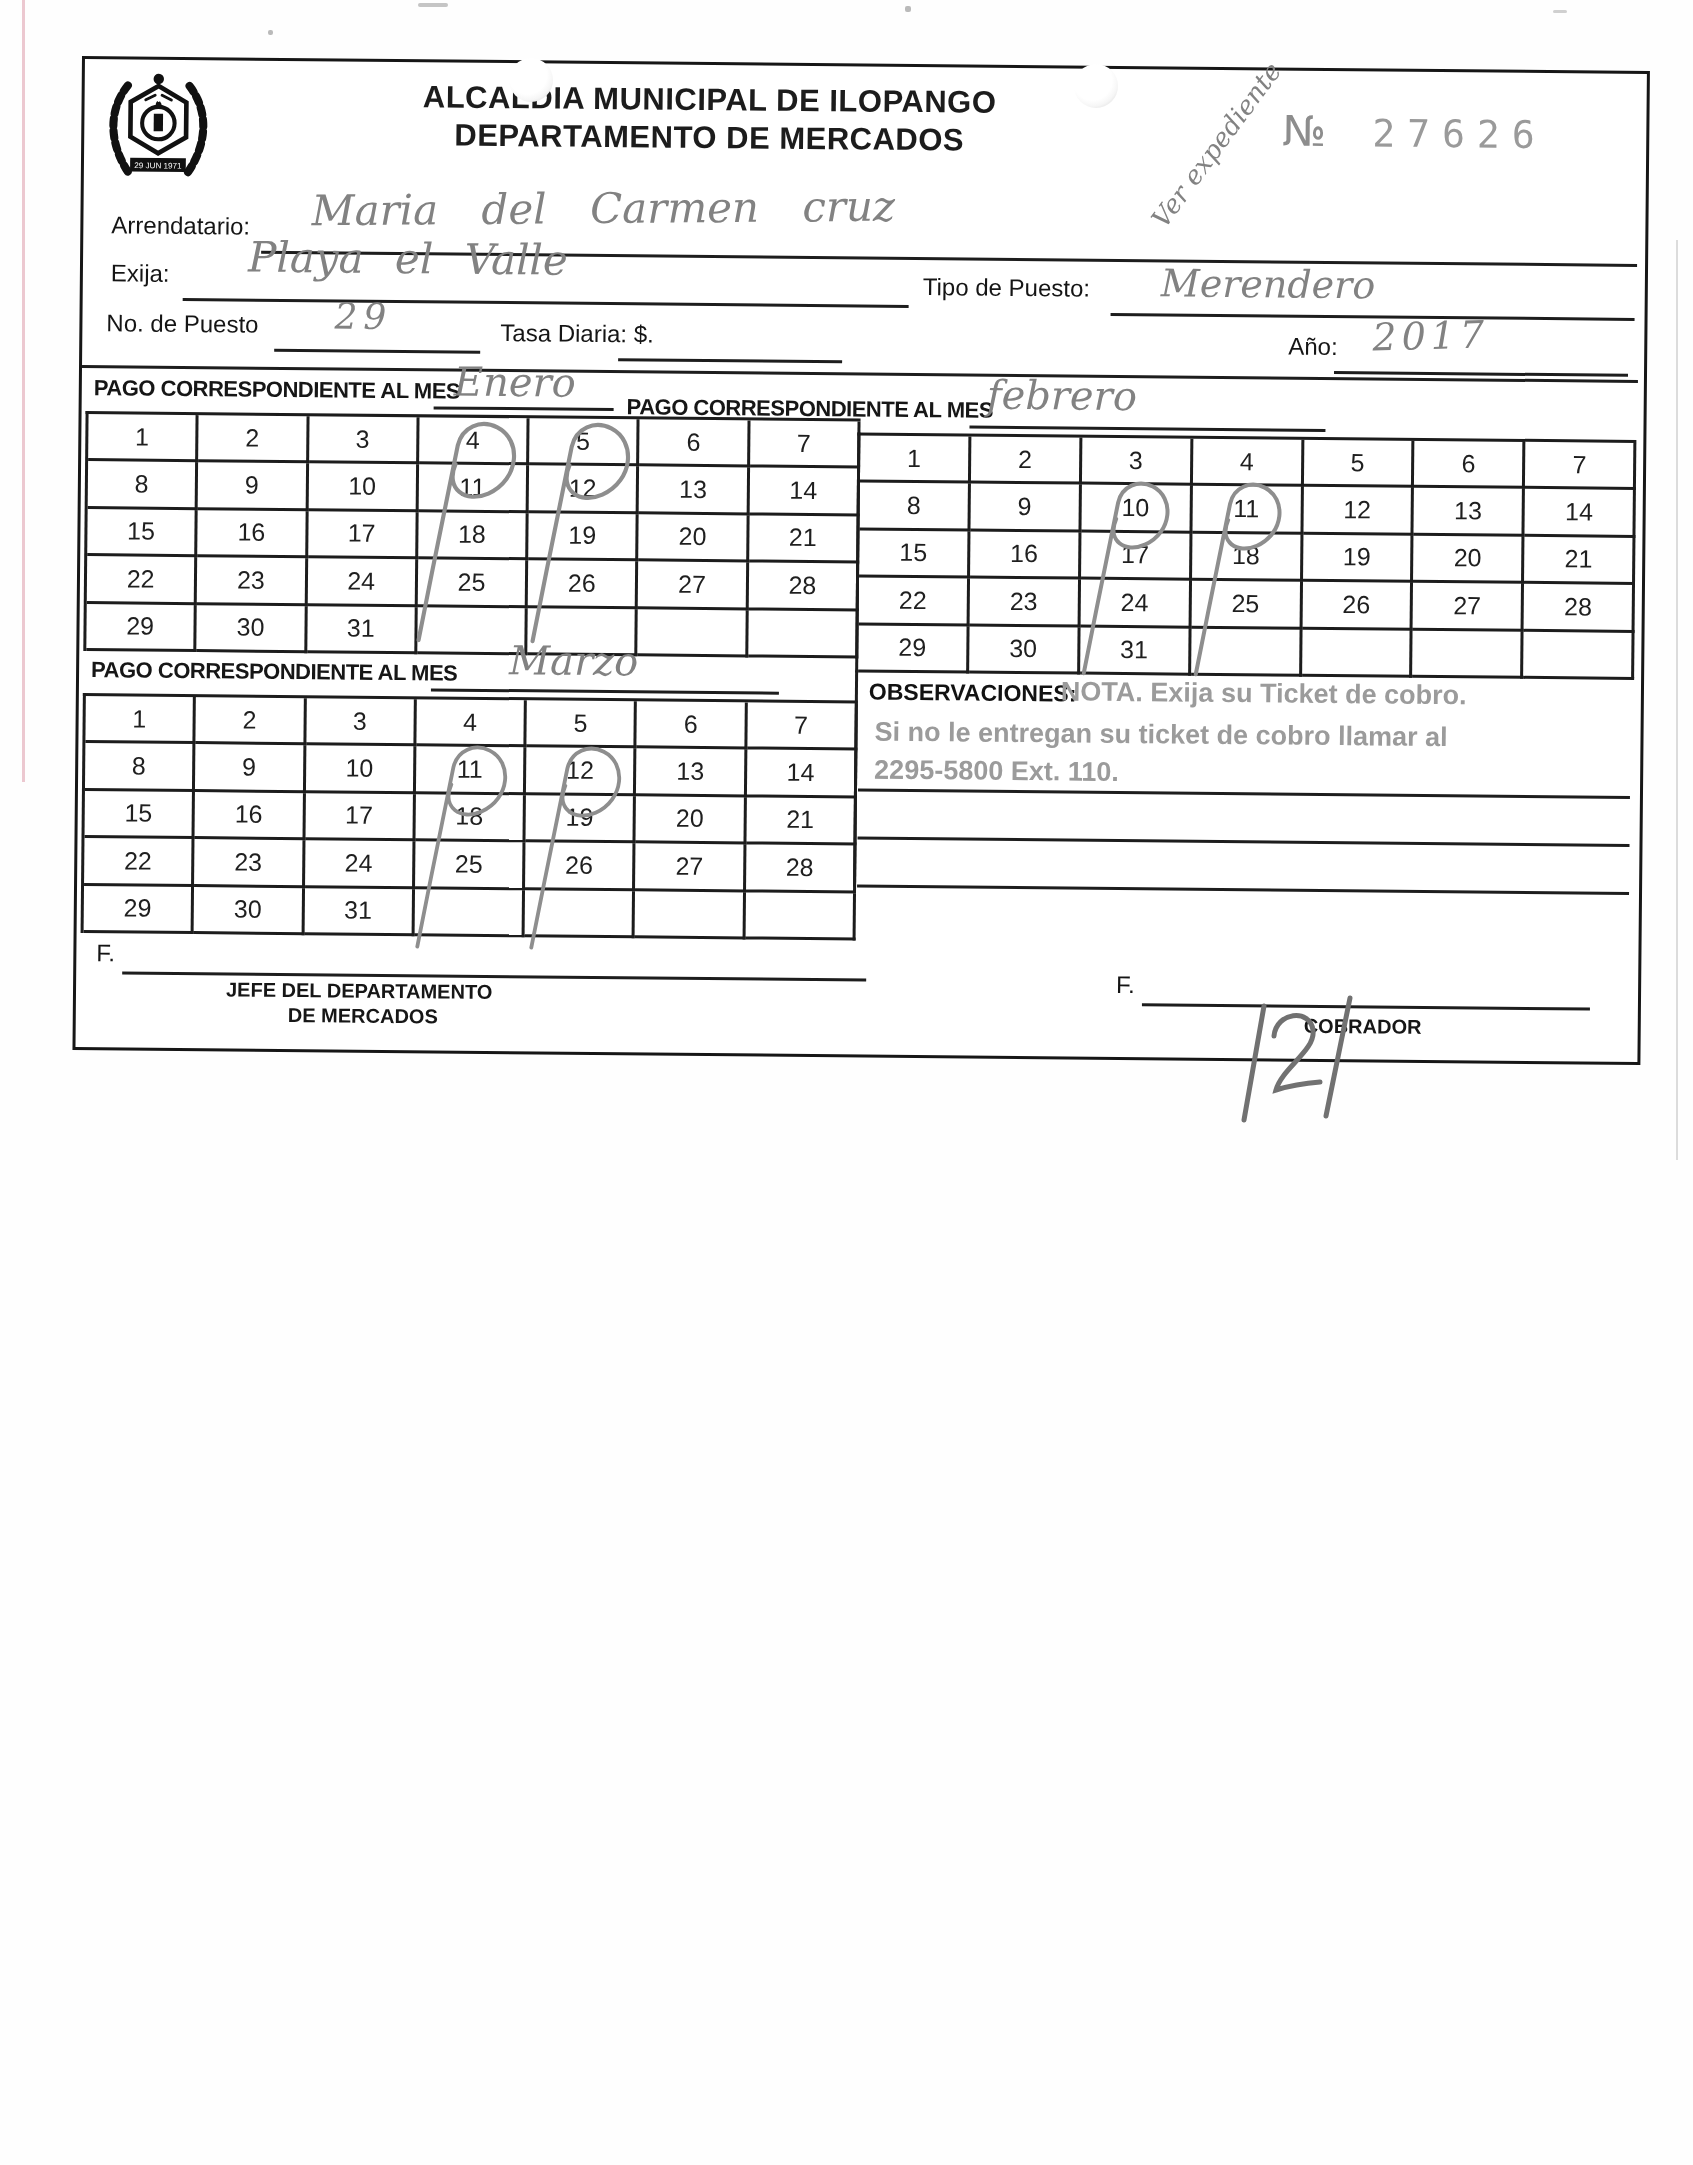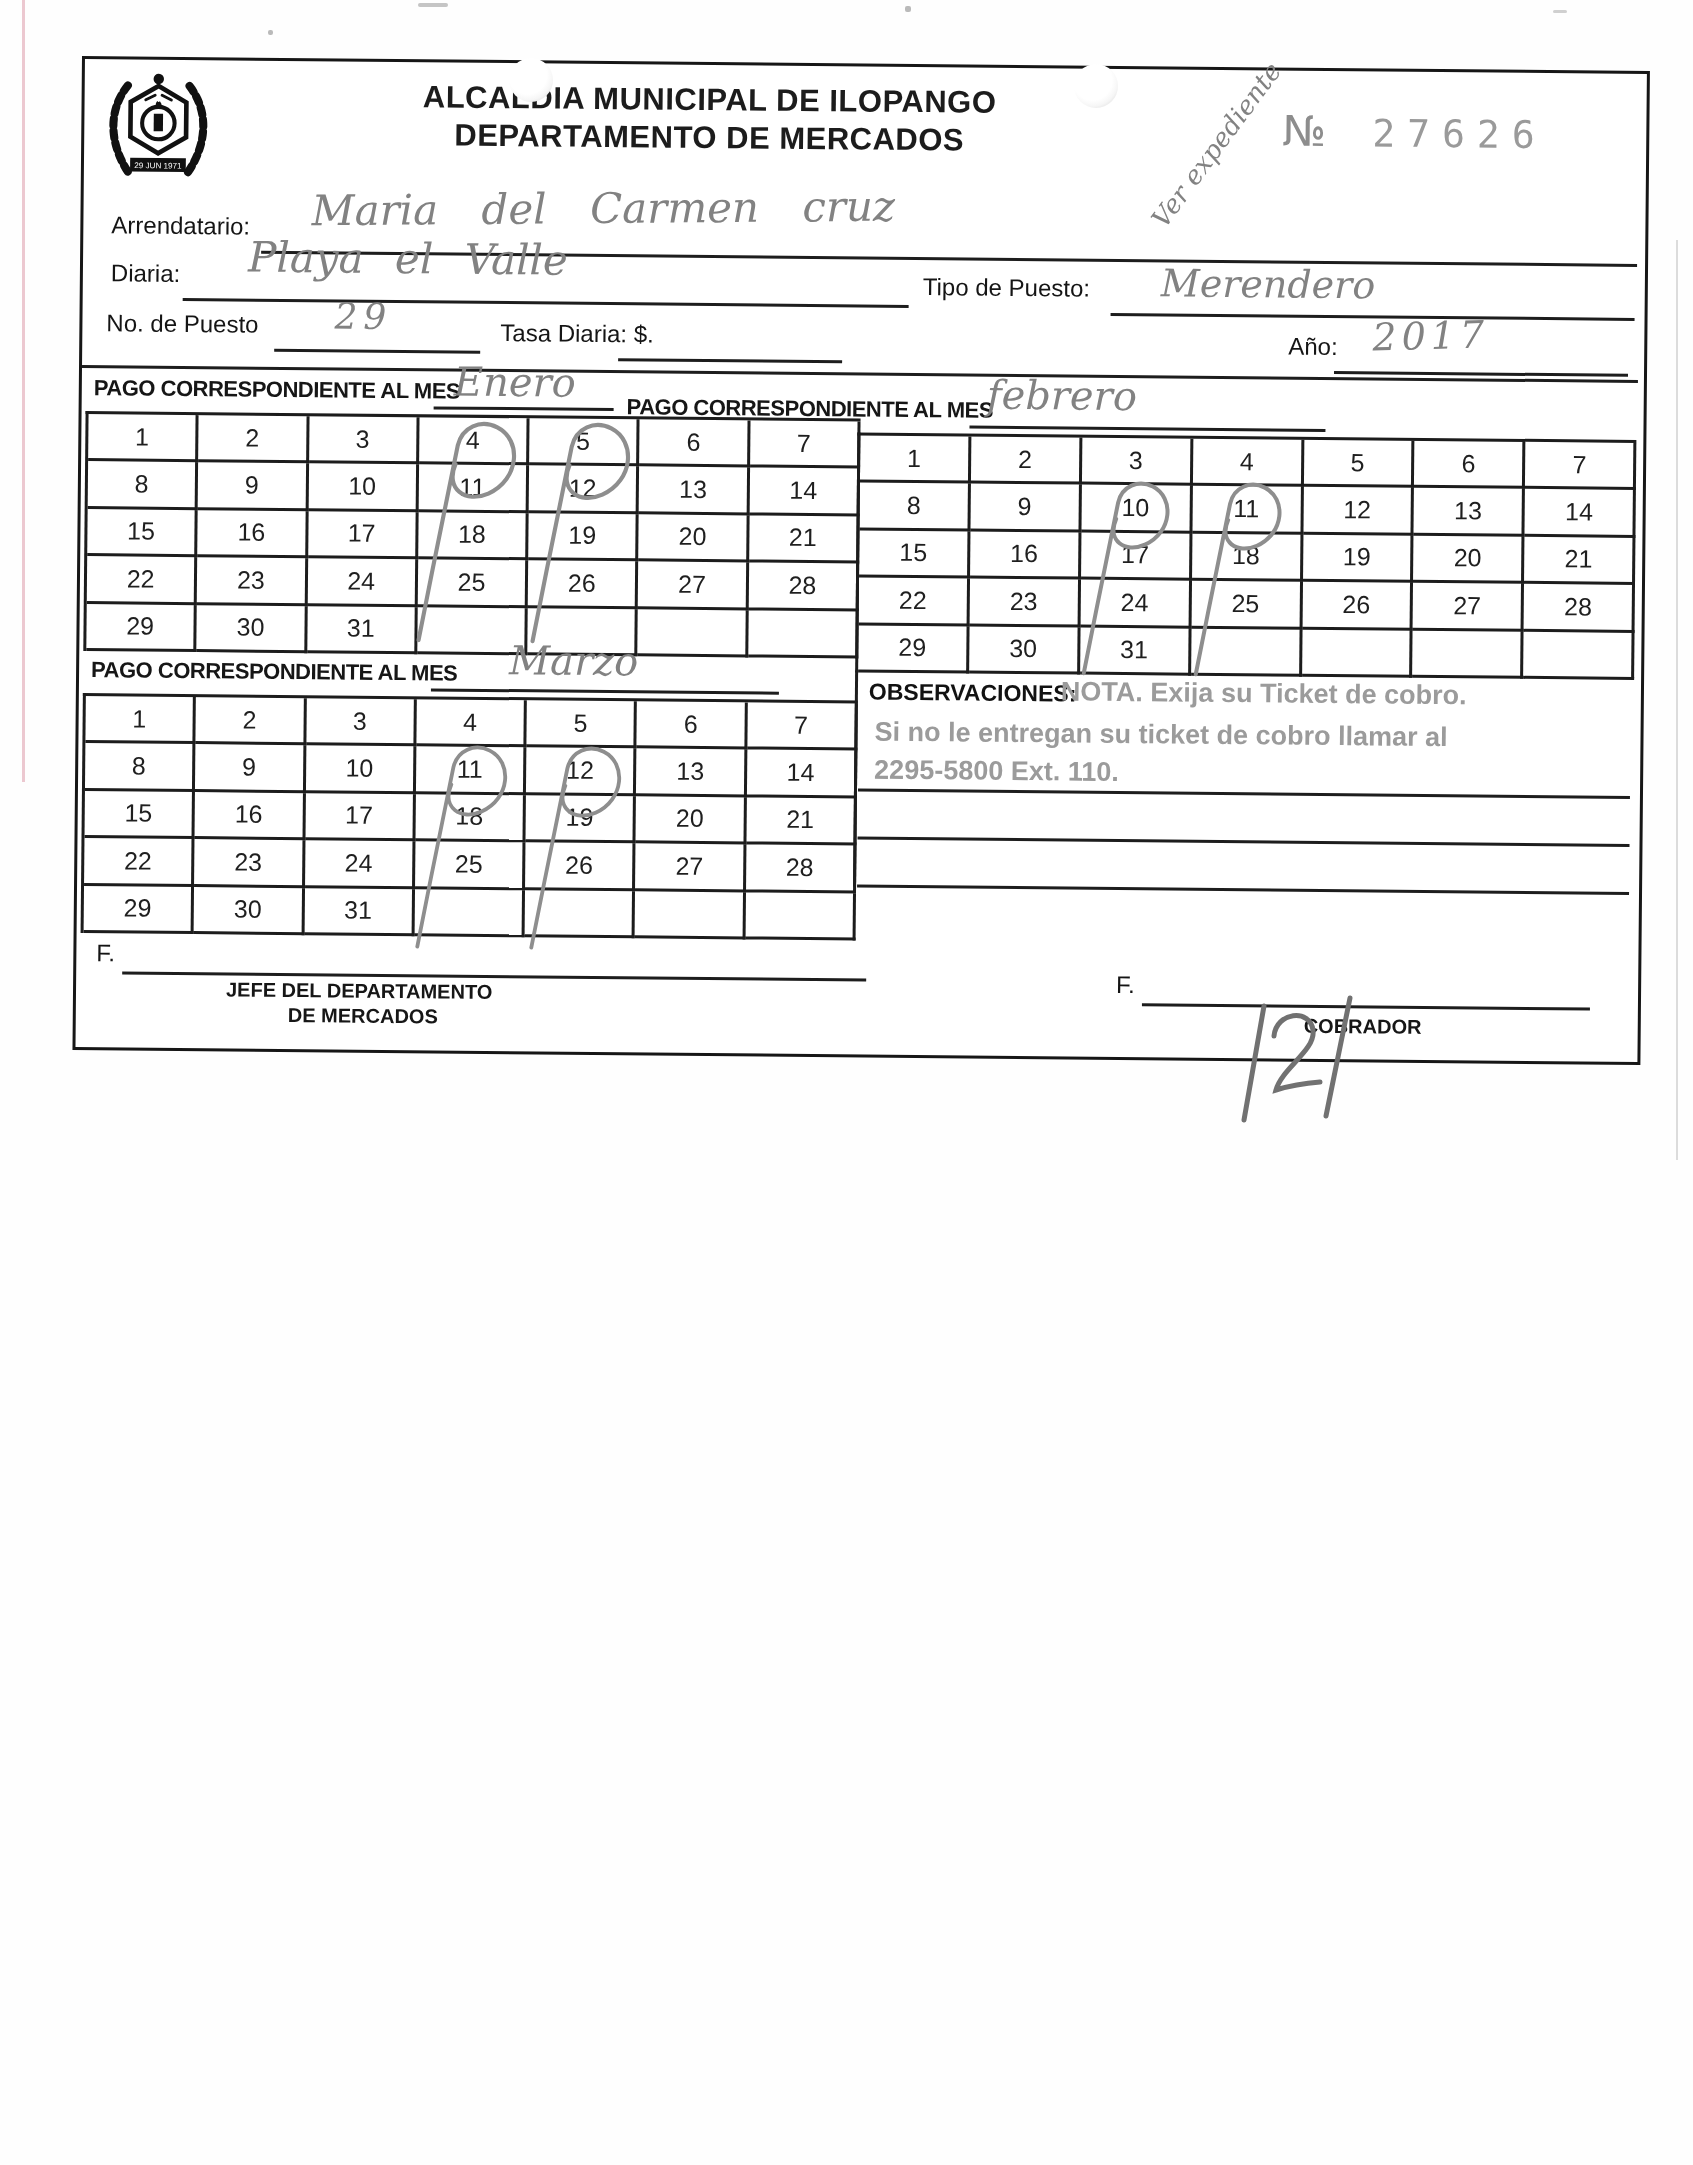--- a/index.html
+++ b/index.html
@@ -71,21 +71,21 @@
 
     <div class="hw" style="left:1062px;top:146px;font-size:26px;transform:rotate(-54deg);transform-origin:left top;">Ver expediente</div>
 
     <div class="stamp-no">№</div>
     <div class="stamp-digits">27626</div>
 
     <div class="lbl" style="left:28px;top:152px;">Arrendatario:</div>
     <div class="rule" style="left:178px;top:190px;width:1376px;"></div>
     <div class="hw" style="left:228px;top:120px;font-size:42px;word-spacing:30px;transform:rotate(-1deg);">Maria del Carmen cruz</div>
 
-    <div class="lbl" style="left:28px;top:200px;">Diaria:</div>
+    <div class="lbl" style="left:28px;top:200px;">Exija:</div>
     <div class="rule" style="left:100px;top:238px;width:726px;"></div>
     <div class="hw" style="left:165px;top:172px;font-size:42px;word-spacing:18px;">Playa el Valle</div>
 
     <div class="lbl" style="left:840px;top:206px;">Tipo de Puesto:</div>
     <div class="rule" style="left:1028px;top:244px;width:524px;"></div>
     <div class="hw" style="left:1078px;top:192px;font-size:38px;">Merendero</div>
 
     <div class="lbl" style="left:24px;top:250px;">No. de Puesto</div>
     <div class="rule" style="left:192px;top:288px;width:206px;"></div>
     <div class="hw" style="left:252px;top:234px;font-size:36px;letter-spacing:6px;">29</div>

